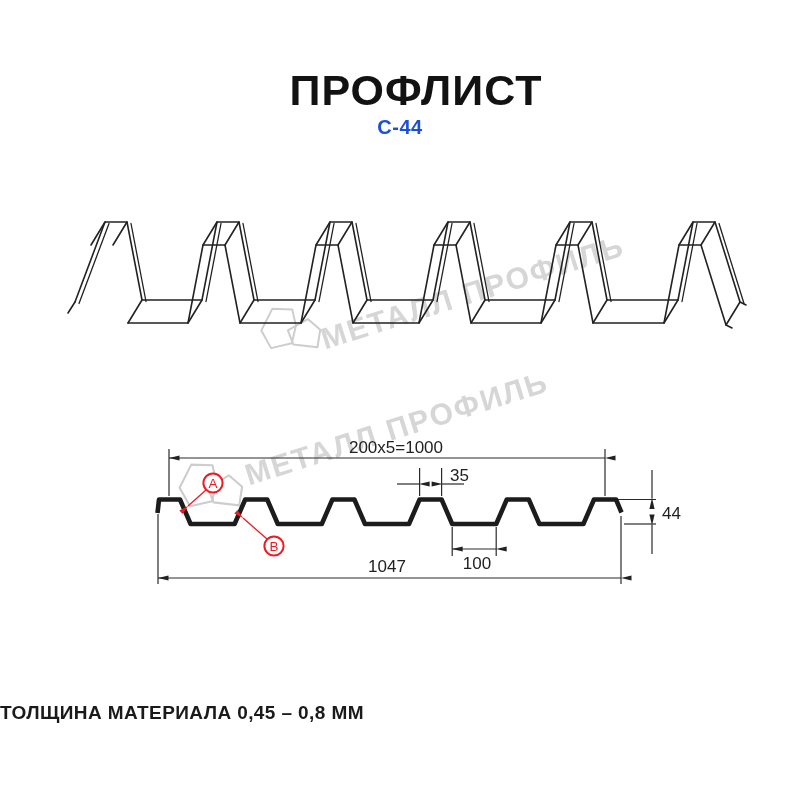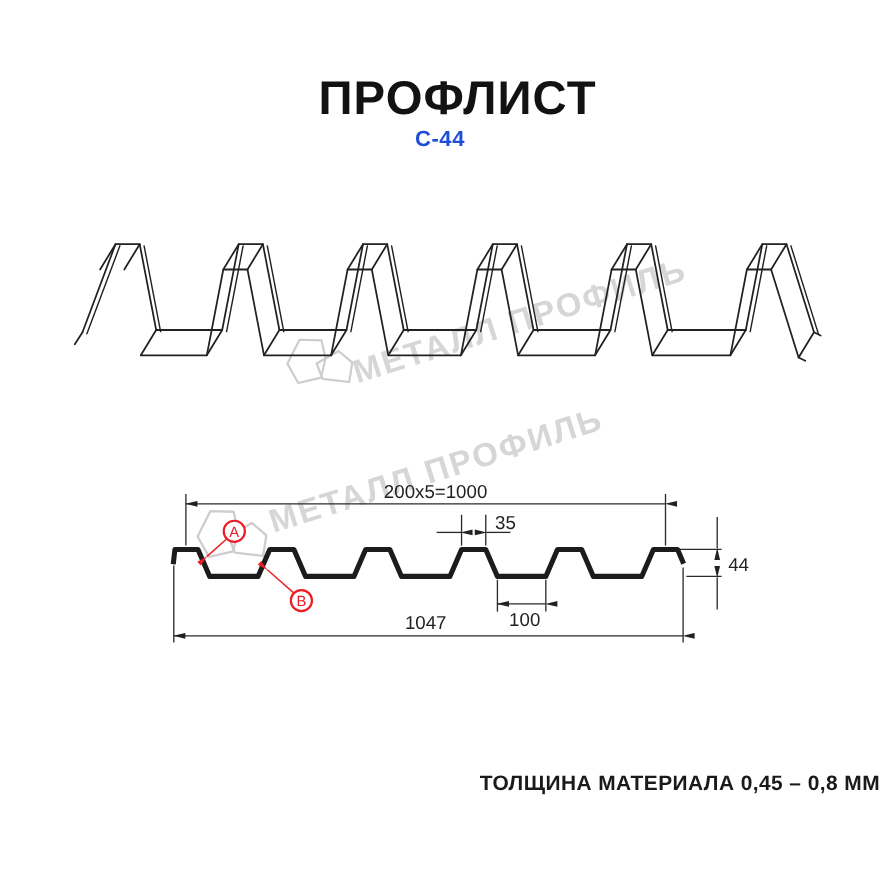--- a/index.html
+++ b/index.html
@@ -5,21 +5,21 @@
   * { margin:0; padding:0; box-sizing:border-box; }
   html,body { width:800px; height:800px; background:#ffffff; overflow:hidden;
               font-family:"Liberation Sans", sans-serif; }
   .page { position:relative; width:800px; height:800px; background:#fff; }
 
   .title { position:absolute; left:16px; top:66px; width:800px; text-align:center;
            font-size:43px; font-weight:800; letter-spacing:1px; color:#121212; }
   .subtitle { position:absolute; left:0; top:116px; width:800px; text-align:center;
               font-size:20px; font-weight:700; letter-spacing:0.5px; color:#1d4ed8; }
 
-  .caption { position:absolute; left:0; top:702px; width:800px; text-align:right;
+  .caption { position:absolute; left:0; top:702px; width:800px; text-align:left;
              font-size:19px; font-weight:600; letter-spacing:0.4px; color:#1a1a1a; }
 
   .wm { position:absolute; color:#d6d6d6; font-weight:700; white-space:nowrap; }
   .wm-text { font-size:30px; letter-spacing:2px; transform-origin:0 50%;
              transform:rotate(-17.5deg); display:inline-block; }
   svg.logo { position:absolute; }
 
   svg.draw { position:absolute; }
   text.dim { font-size:17px; fill:#222; font-family:"Liberation Sans", sans-serif; }
   text.ab  { font-size:13.5px; font-family:"Liberation Sans", sans-serif; }

